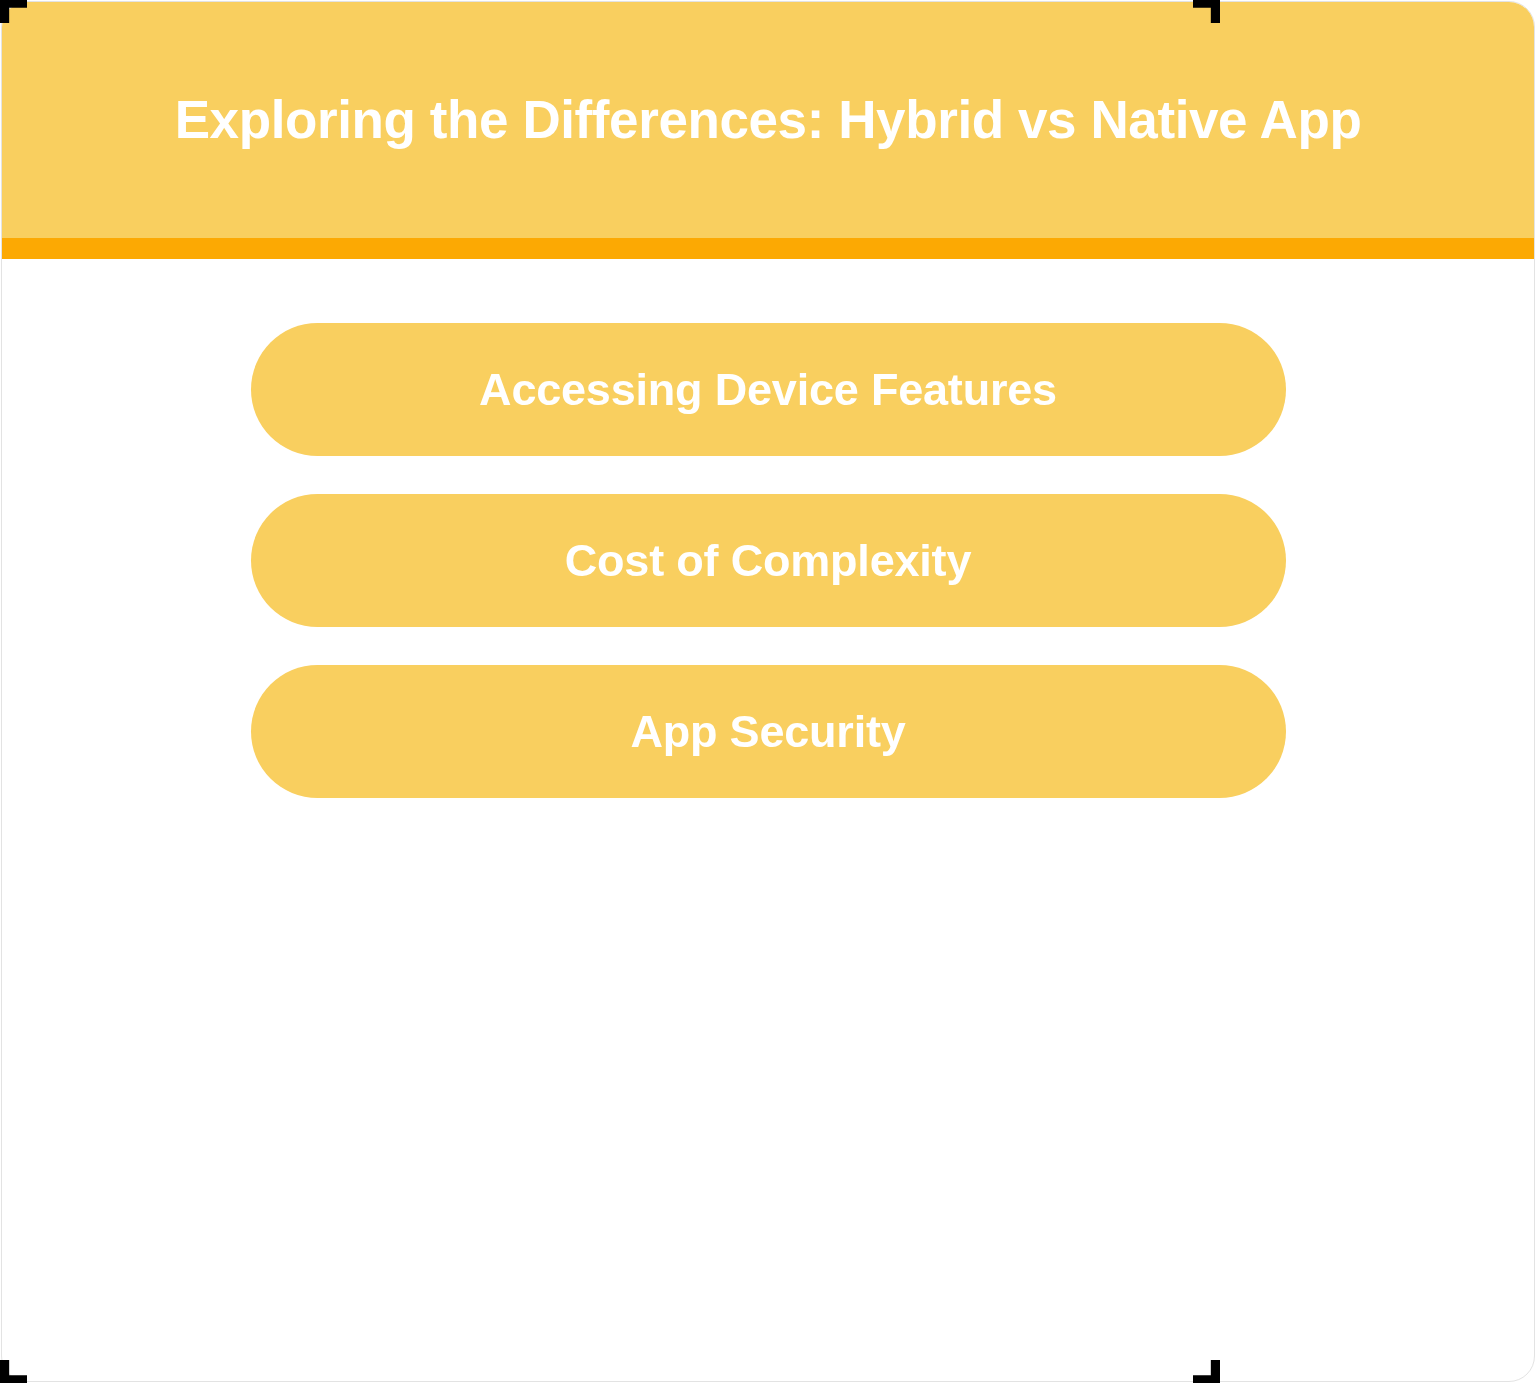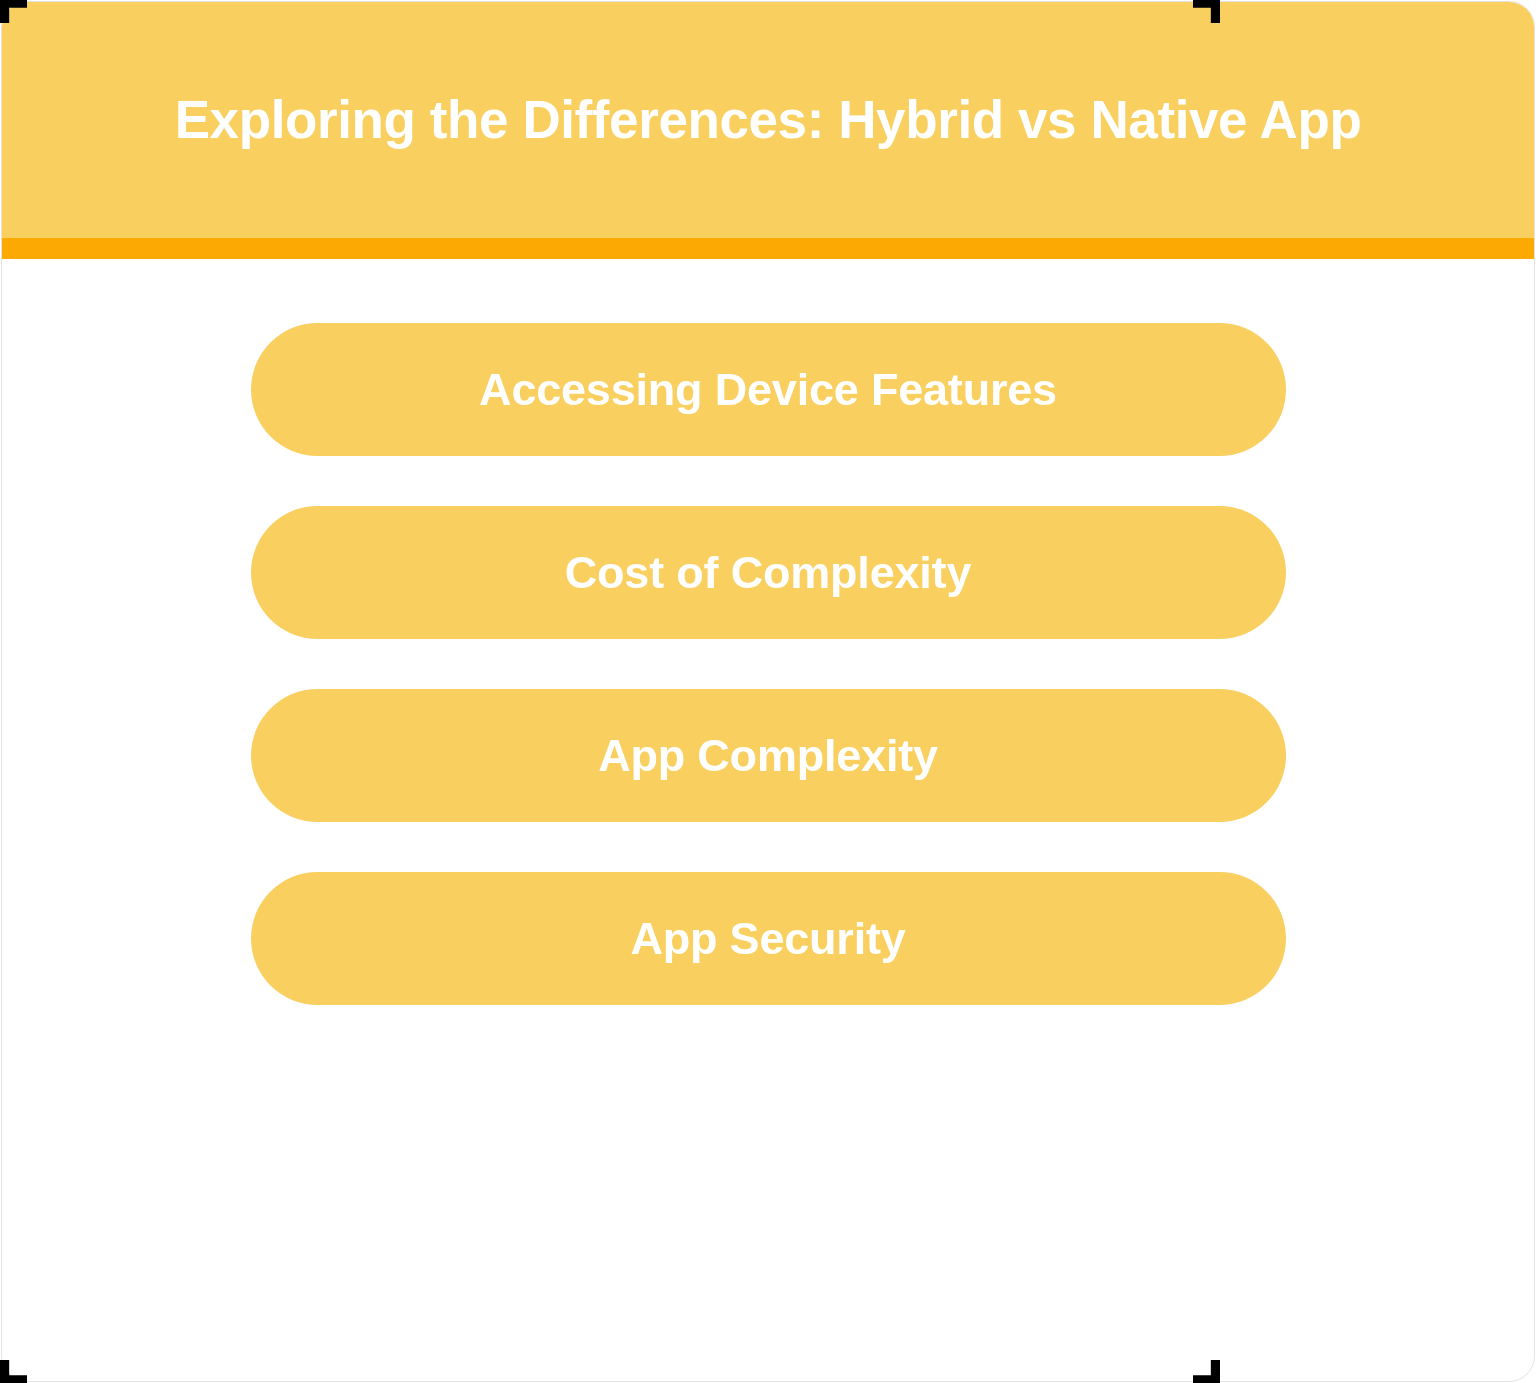--- a/index.html
+++ b/index.html
@@ -88,21 +88,21 @@
     width: 100%;
   }
 
   
   #pill-list {
     padding-top: 64px;
     padding-bottom: 85px;
     display: flex;
     flex-direction: column;
     align-items: center;
-    gap: 50px;
+    gap: 38px;
   }
   .pill {
     width: 1035px;
     height: 133px;
     background: #f9cf5f;
     border-radius: 999px;
     display: flex;
     align-items: center;
     justify-content: center;
     box-sizing: border-box;
@@ -142,23 +142,20 @@
       <div class="pill">
         <span class="pill-label">Accessing Device Features</span>
       </div>
 
       <div class="pill">
         <span class="pill-label">Cost of Complexity</span>
       </div>
 
 
 
-      <div class="pill">
-        <span class="pill-label">App Complexity</span>
-      </div>
 
       <div class="pill">
         <span class="pill-label">App Security</span>
       </div>
 
     </div>
   </div>
 </div>
 
 </body></html>

